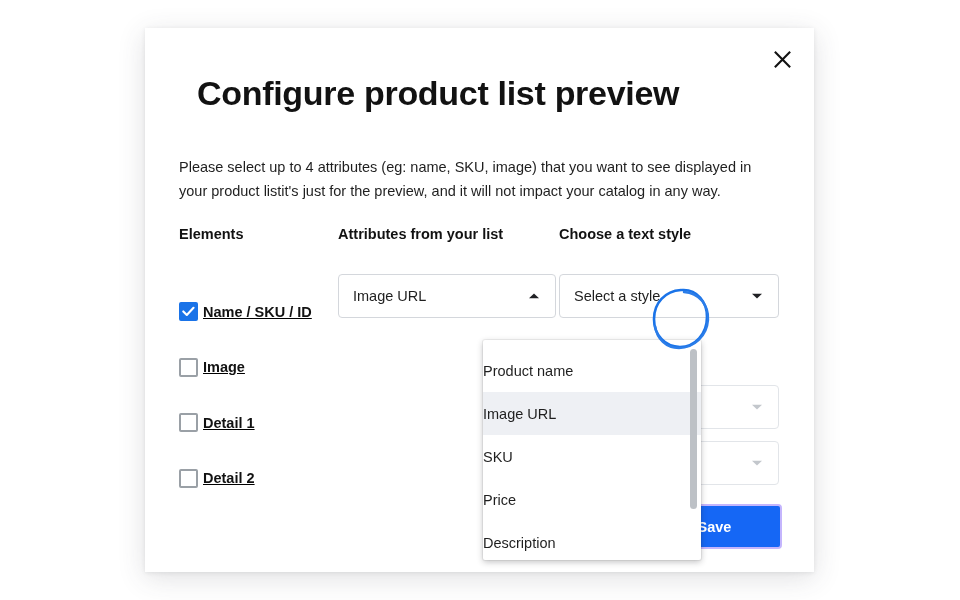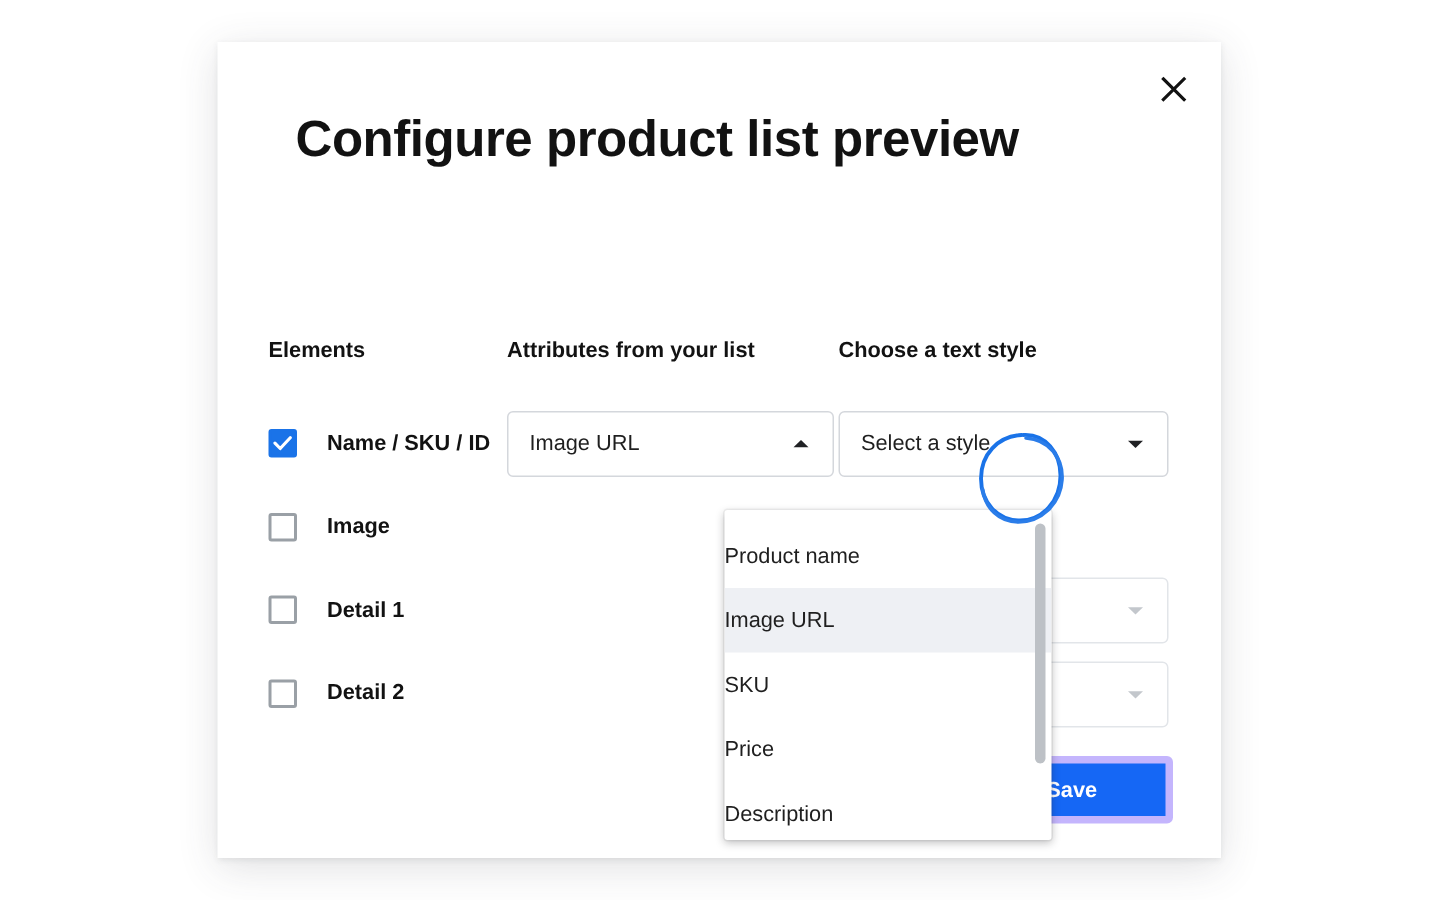--- a/index.html
+++ b/index.html
@@ -105,25 +105,26 @@
   }
   .row {
     position: relative;
     height: 55.5px;
   }
 
   
   .cb-wrap {
     position: absolute;
     left: 0px;
-    top: 12px;
-    display: flex;
-    align-items: center;
-    gap: 20px;
-    cursor: pointer;
+    top: 28px;
+    display: flex;
+    align-items: center;
+    gap: 5px;
+    cursor: pointer;
+    text-decoration: underline;
   }
   .cb {
     width: 19px;
     height: 19px;
     border-radius: 2px;
     box-sizing: border-box;
     border: 2px solid #9aa0a6;
     background: #ffffff;
     display: flex;
     align-items: center;
@@ -264,39 +265,40 @@
     right: 148px;
     width: 137px;
     background: #ffffff;
     border: 1px solid #1a73e8;
     color: #1a73e8;
   }
   #save-button {
     right: 0px;
     width: 135px;
     background: #1567f5;
-    border: 5px solid #c4b5fd;
+    border: 2px solid #c4b5fd;
     color: #ffffff;
   }
 </style>
 </head>
 <body>
 
 <div id="page-backdrop"></div>
 
 <div id="modal">
 
   <button id="close-btn" aria-label="Close">
     <svg width="19" height="19" viewBox="0 0 19 19">
       <path d="M2.6 2.6 L16.4 16.4 M16.4 2.6 L2.6 16.4" stroke="#121212" stroke-width="2.1" stroke-linecap="square"></path>
     </svg>
   </button>
 
   <h1 class="modal-title">Configure product list preview</h1>
 
+  <p class="modal-desc">Please select up to 4 attributes (eg: name, SKU, image) that you want to see displayed in your product listit's just for the preview, and it will not impact your catalog in any way.</p>
 
   <div class="col-headers">
     <div class="col-head c1">Elements</div>
     <div class="col-head c2">Attributes from your list</div>
     <div class="col-head c3">Choose a text style</div>
   </div>
 
   <div class="rows" id="rows-container">
       <div class="row">
         <div class="cb-wrap">

